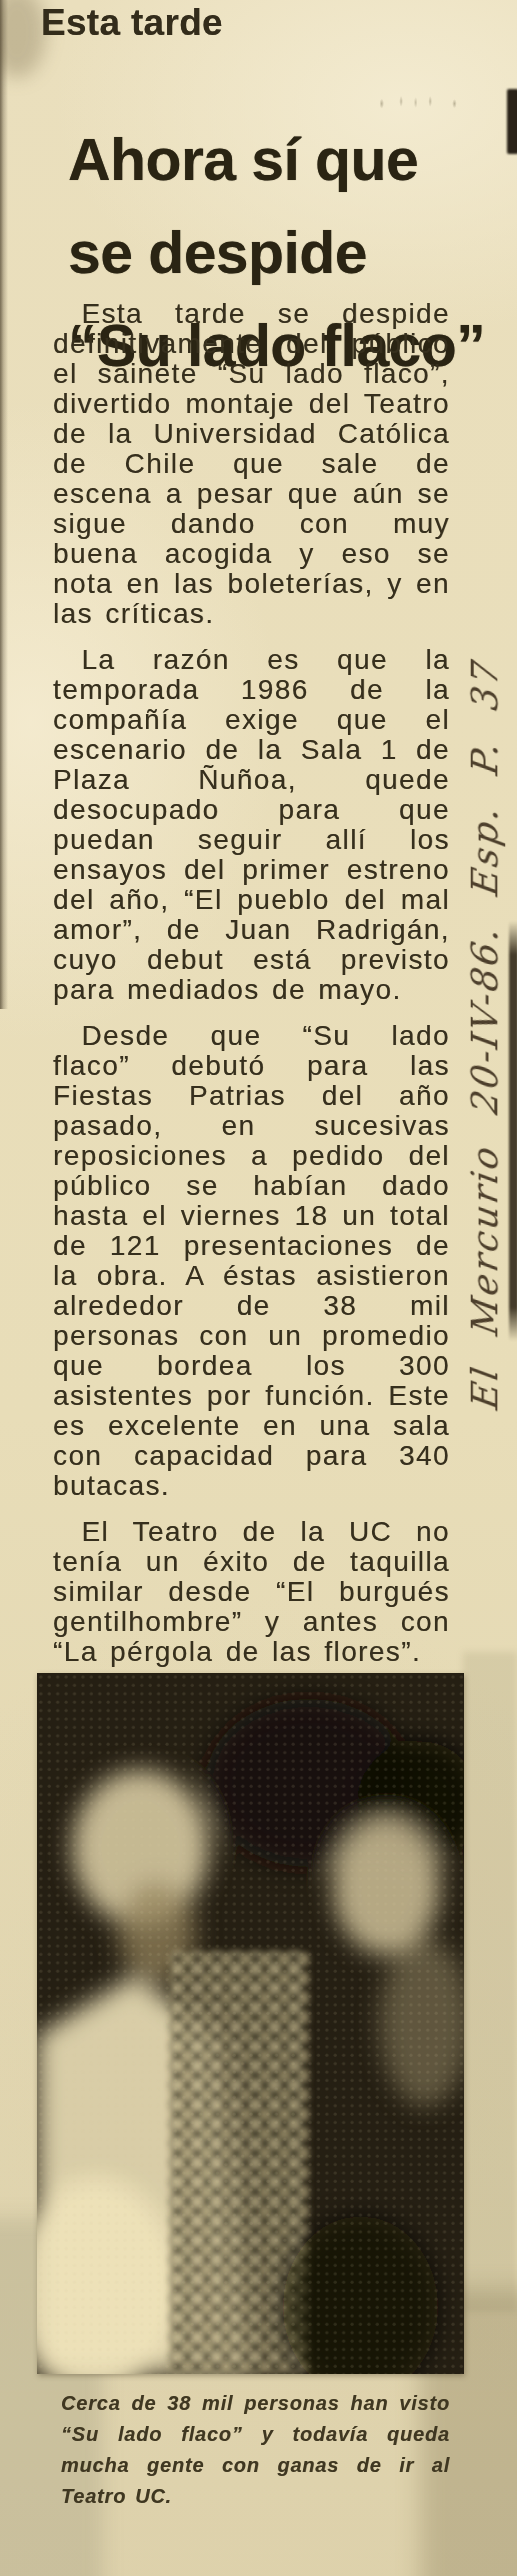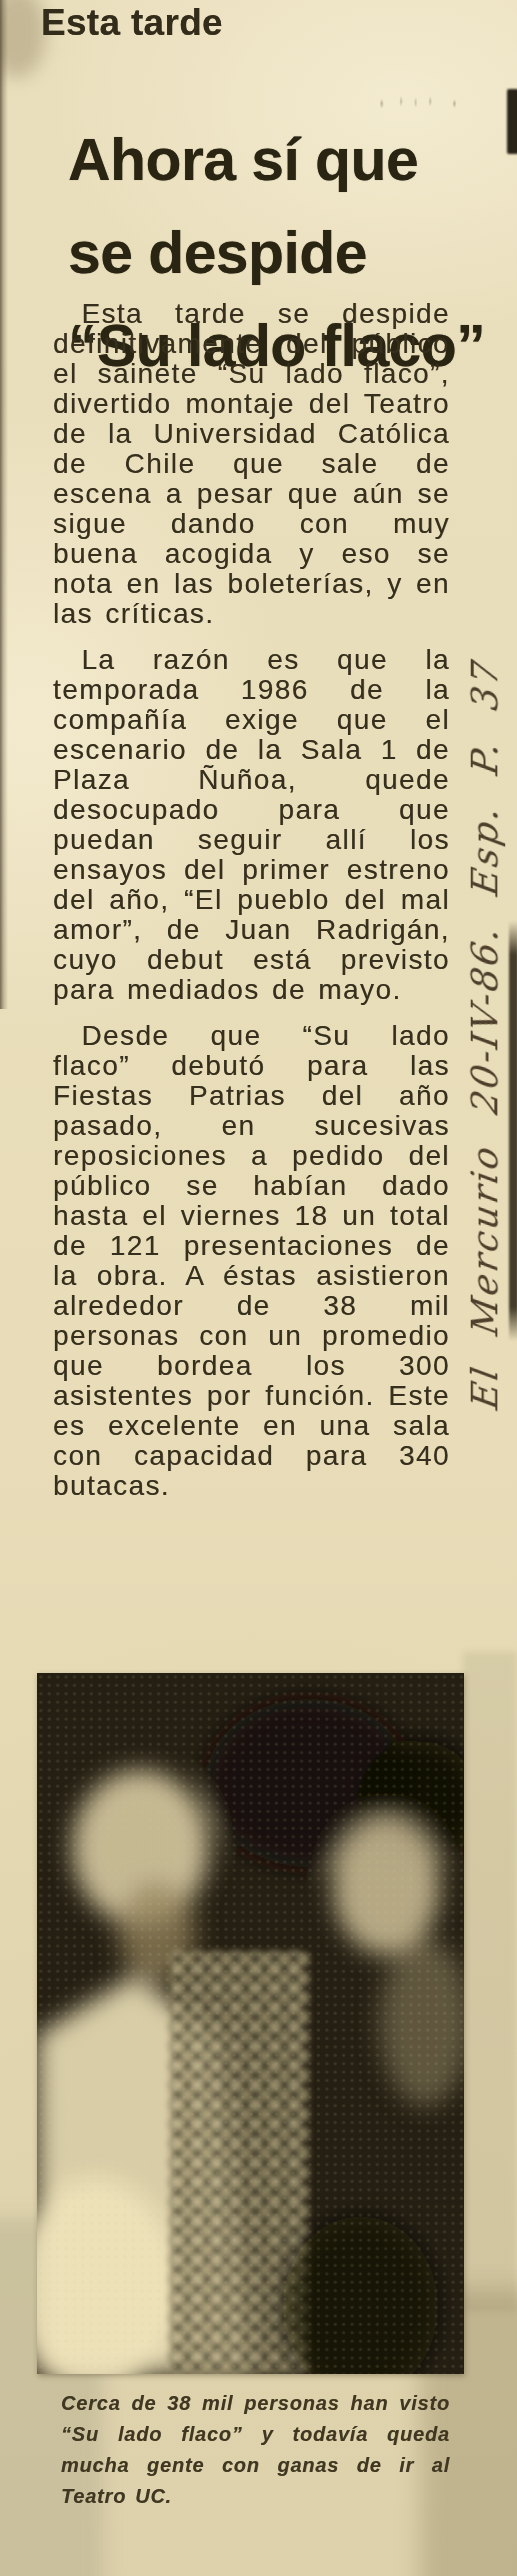--- a/index.html
+++ b/index.html
@@ -84,20 +84,21 @@
   <div class="kicker-line kicker-1">Esta tarde</div>
 
   <div class="headline-line hl-1">Ahora sí que</div>
   <div class="headline-line hl-3">“Su lado flaco”</div>
   <div class="headline-line hl-2">se despide</div>
 
   <div class="body-col">
     <p>Esta tarde se despide definitivamente del público el sainete “Su lado flaco”, divertido montaje del Teatro de la Universidad Católica de Chile que sale de escena a pesar que aún se sigue dando con muy buena acogida y eso se nota en las boleterías, y en las críticas.</p>
     <p>La razón es que la temporada 1986 de la compañía exige que el escenario de la Sala 1 de Plaza Ñuñoa, quede desocupado para que puedan seguir allí los ensayos del primer estreno del año, “El pueblo del mal amor”, de Juan Radrigán, cuyo debut está previsto para mediados de mayo.</p>
     <p>Desde que “Su lado flaco” debutó para las Fiestas Patrias del año pasado, en sucesivas reposiciones a pedido del público se habían dado hasta el viernes 18 un total de 121 presentaciones de la obra. A éstas asistieron alrededor de 38 mil personas con un promedio que bordea los 300 asistentes por función. Este es excelente en una sala con capacidad para 340 butacas.</p>
+    <p>El Teatro de la UC no tenía un éxito de taquilla similar desde “El burgués gentilhombre” y antes con “La pérgola de las flores”.</p>
   </div>
 
   <div class="photo-frame">
     <svg viewBox="0 0 660 1084" preserveAspectRatio="none">
       <defs>
         <filter id="soft" x="-40%" y="-40%" width="180%" height="180%">
             <feGaussianBlur stdDeviation="18"></feGaussianBlur>
           </filter>
         <filter id="soft2" x="-20%" y="-20%" width="140%" height="140%">
             <feGaussianBlur stdDeviation="5"></feGaussianBlur>

